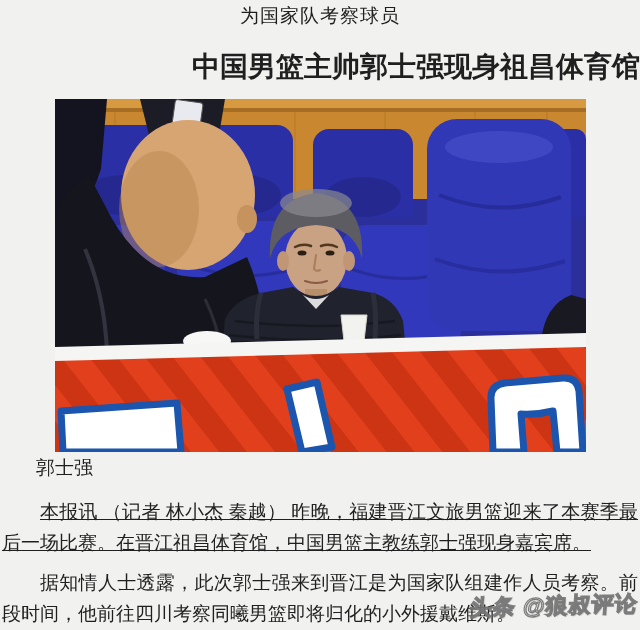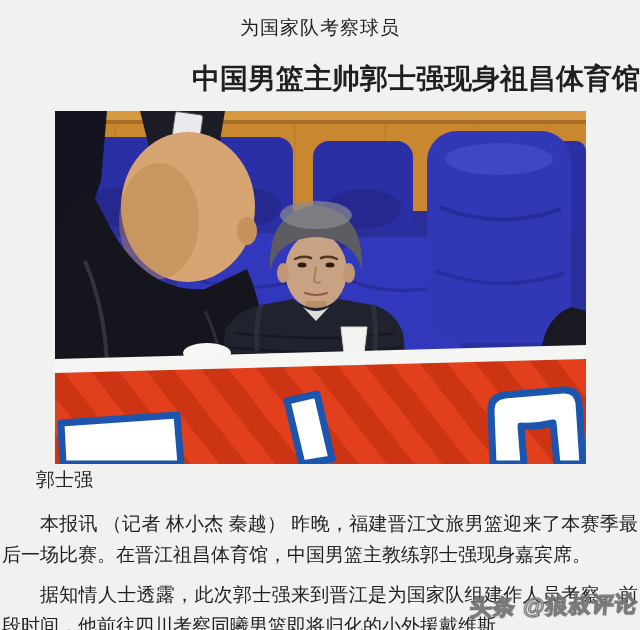--- a/index.html
+++ b/index.html
@@ -3,40 +3,40 @@
 <meta charset="utf-8">
 <style>
   * { box-sizing: border-box; }
   html,body { margin:0; padding:0; }
   body {
     width:640px; height:630px; overflow:hidden; position:relative;
     background:#f1f1ef; color:#1f1f1f;
     font-family:"Liberation Serif","DejaVu Serif",serif;
   }
   .kicker {
-    padding-top:16px; text-align:center;
+    padding-top:4px; text-align:center;
     font-size:19px; line-height:23px; font-weight:400; letter-spacing:1px;
   }
   .headline {
     margin:23px 0 0; text-align:right;
     font-size:28px; line-height:33px; font-weight:700; letter-spacing:0;
   }
   .photo {
     width:531px; height:353px; margin:16px auto 0; display:block;
     background:#2b2f9c; overflow:hidden;
   }
   .photo svg { display:block; }
   .caption {
     margin:4px 0 0 36px; font-size:19px; line-height:23px;
   }
   .para {
     margin:0 2px; font-size:19px; line-height:31px;
     text-indent:2em; text-align:justify;
   }
-  .para.first { margin-top:17px; }
+  .para.first { margin-top:17px;text-decoration:underline; }
   .para.second { margin-top:9px; }
   .watermark {
     position:absolute; right:2px; top:591px;
     font-size:22px; font-weight:700; letter-spacing:1px; white-space:nowrap;
     color:rgba(250,250,250,0.55);
     -webkit-text-stroke:1.2px rgba(105,105,105,0.85);
     text-shadow:1px 1px 1px rgba(90,90,90,0.35);
     transform:skewX(-6deg) rotate(-1.5deg);
     font-family:"Liberation Sans","DejaVu Sans",sans-serif;
     pointer-events:none;

